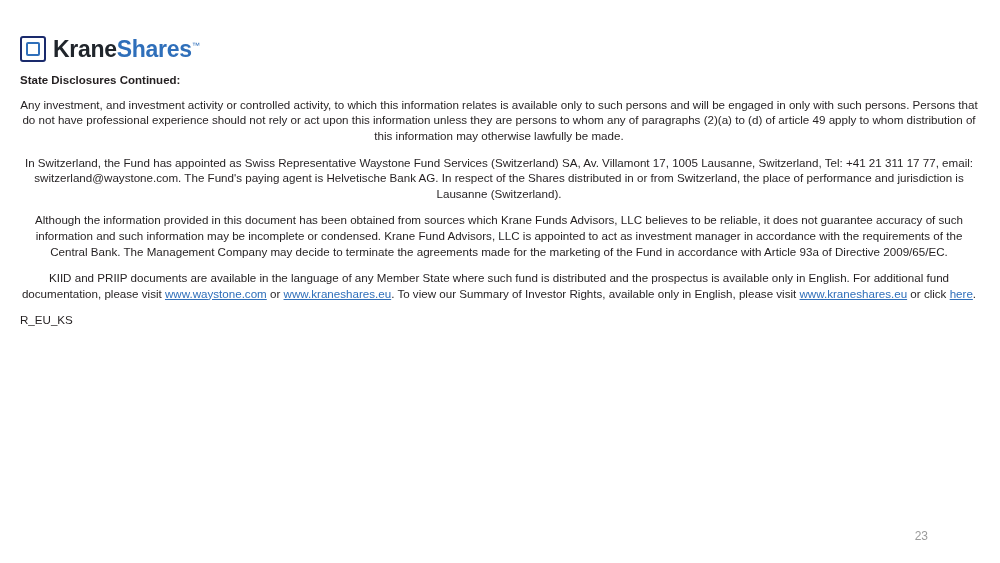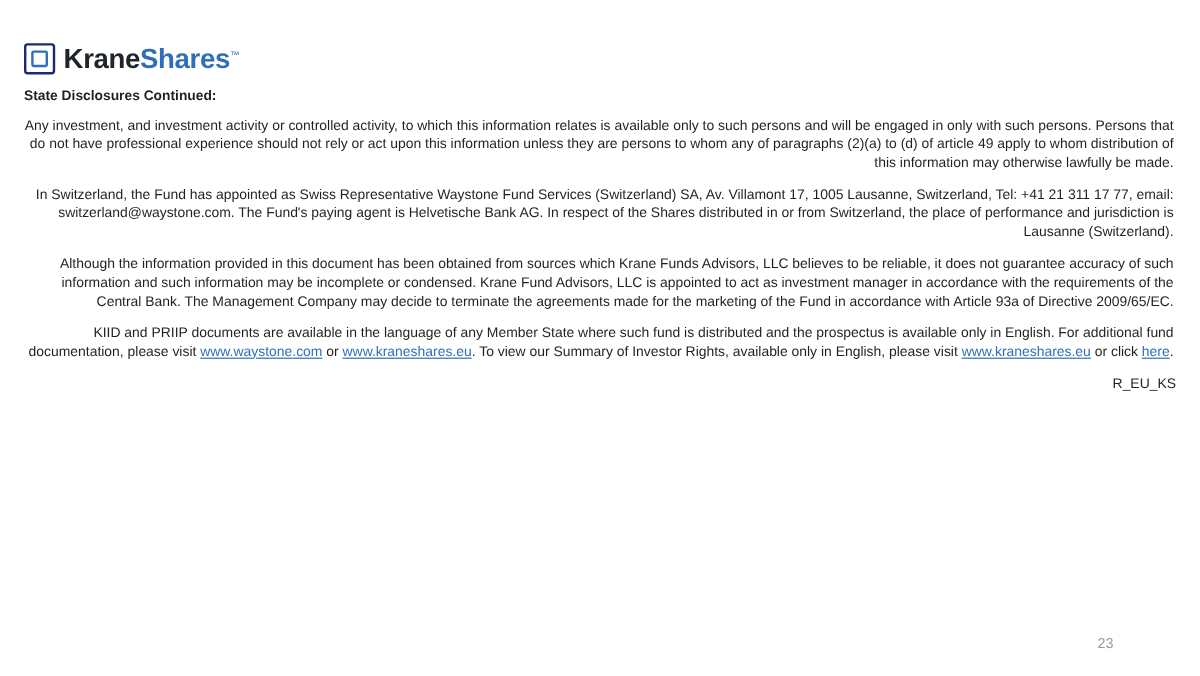--- a/index.html
+++ b/index.html
@@ -74,32 +74,31 @@
     color: #231f20;
     margin: 0 0 9px 0;
     line-height: 1.2;
   }
   .para {
     font-size: 11.6px;
     line-height: 15.6px;
     color: #231f20;
     margin: 0 0 11px 0;
     max-width: 958px;
-    text-align: right;
+    text-align: center;
   }
   .para:last-of-type { margin-bottom: 0; }
   a.link {
     color: #2f6fba;
   }
   .code {
     font-size: 11.6px;
     line-height: 15.6px;
     color: #231f20;
     margin: 0;
-    text-align: right;
   }
 
   
   .page-number {
     position: absolute;
     right: 72px;
     bottom: 20px;
     font-size: 12px;
     color: #9a9a9a;
   }

